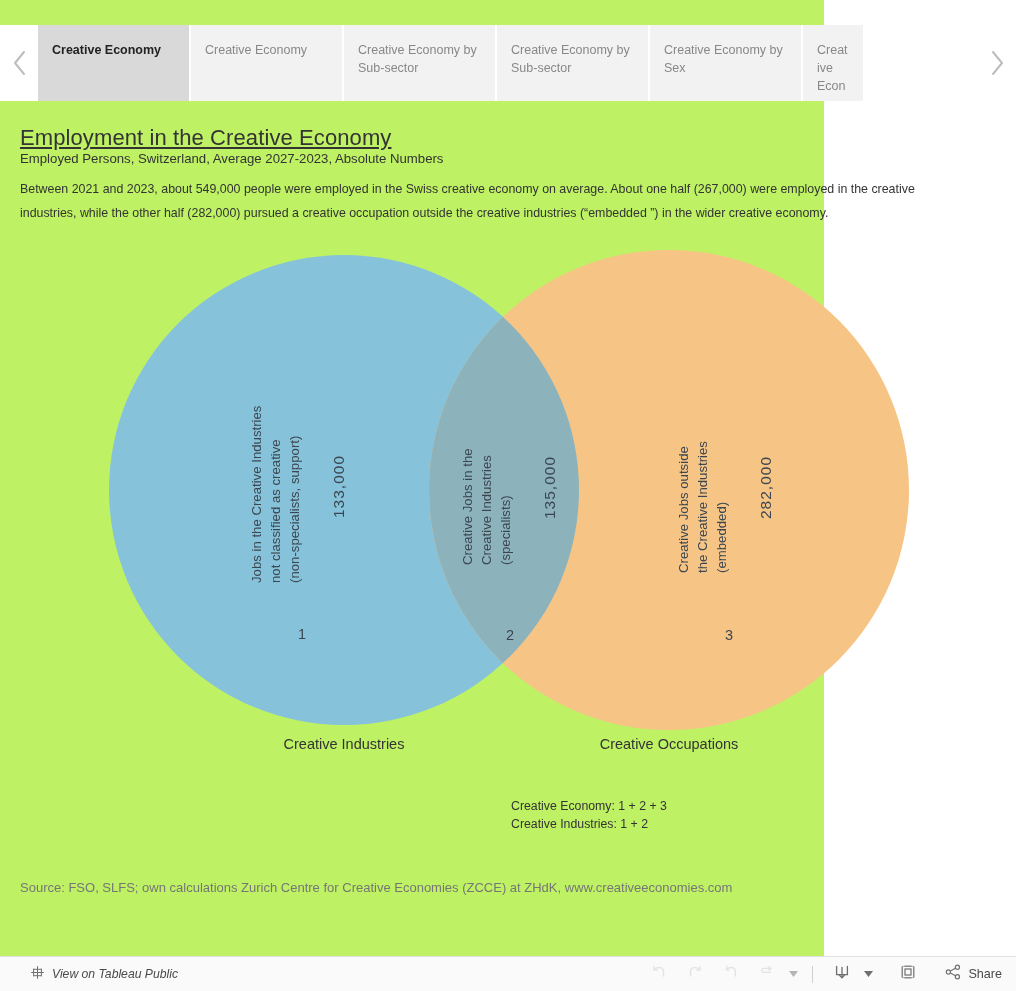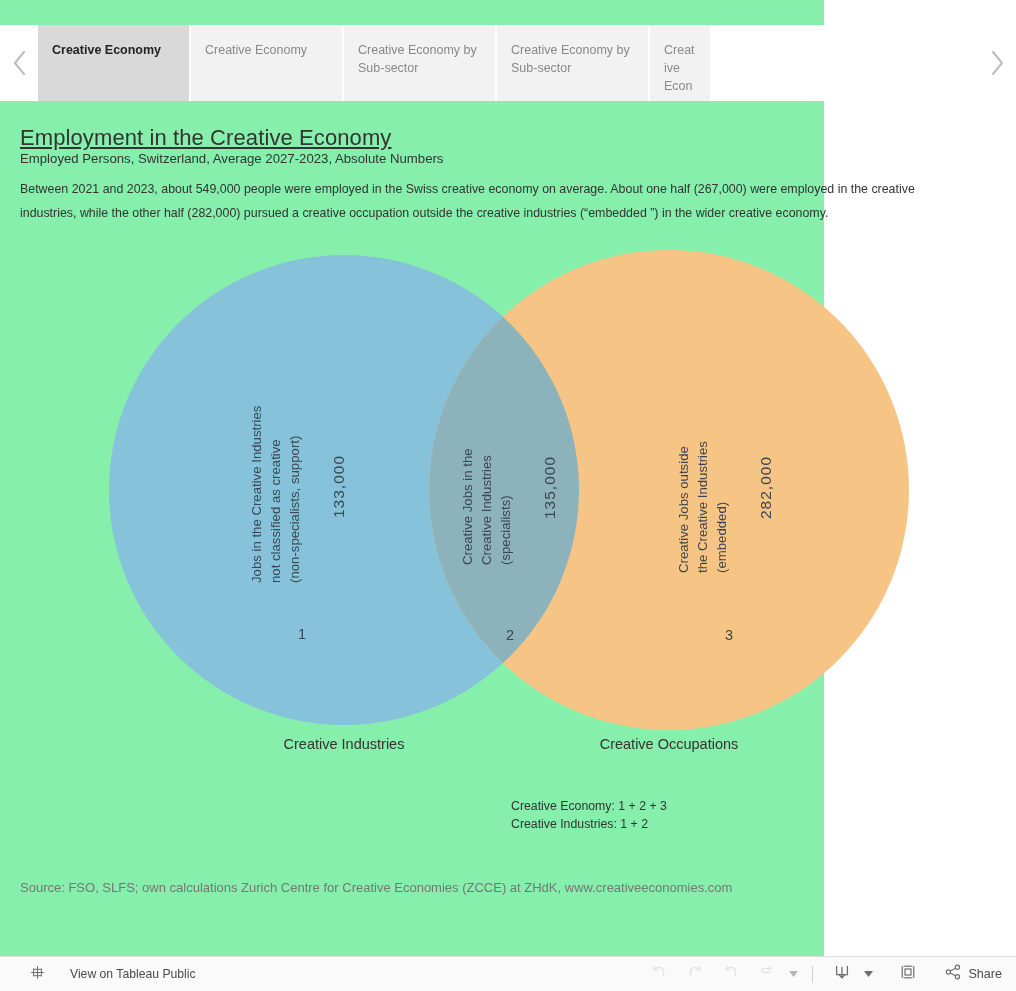--- a/index.html
+++ b/index.html
@@ -10,21 +10,21 @@
     overflow: hidden;
     background: #ffffff;
     font-family: "Liberation Sans", sans-serif;
     color: #333333;
   }
 
   #app {
     position: relative;
     width: 824px;
     height: 991px;
-    background: #86efac;
+    background: #bef264;
   }
 
   
   .tabstrip {
     position: absolute;
     left: 0; top: 25px;
     width: 1016px; height: 76px;
     display: flex;
     align-items: stretch;
     background: #ffffff;
@@ -160,23 +160,24 @@
     width: 1016px; height: 35px;
     background: #fafafa;
     border-top: 1px solid #e0e0e0;
     display: flex;
     align-items: center;
     box-sizing: border-box;
   }
   .tb-left {
     display: flex;
     align-items: center;
-    gap: 25px;
+    gap: 7px;
     margin-left: 30px;
     cursor: pointer;
+    font-style: italic;
   }
   .tb-left-label {
     font-size: 12.2px;
     color: #4a4a4a;
   }
   .tb-right {
     margin-left: auto;
     margin-right: 14px;
     display: flex;
     align-items: center;
@@ -223,20 +224,23 @@
         <span>Creative Economy</span>
       </div>
       <div class="tab">
         <span>Creative Economy</span>
       </div>
       <div class="tab">
         <span>Creative Economy by Sub-sector</span>
       </div>
       <div class="tab">
         <span>Creative Economy by Sub-sector</span>
+      </div>
+      <div class="tab">
+        <span>Creative Economy by Sex</span>
       </div>
       <div class="tab clipped">
         <span>Creative Economy by Education Level</span>
       </div>
     </div>
 
     <div class="tab-arrow">
       <svg width="15" height="26" viewBox="0 0 15 26" aria-hidden="true">
         <polyline points="3,2 12,13 3,24" fill="none" stroke="#bdbdbd" stroke-width="2" stroke-linecap="round" stroke-linejoin="round"></polyline>
       </svg>

